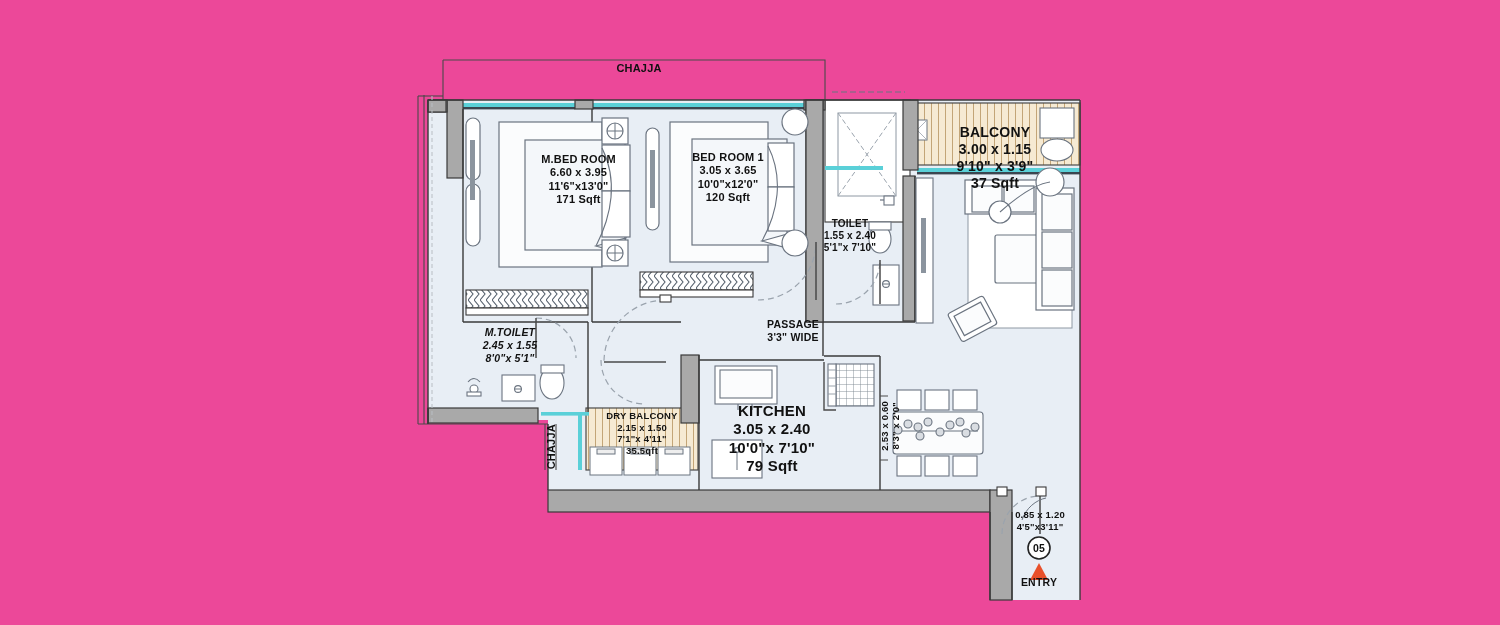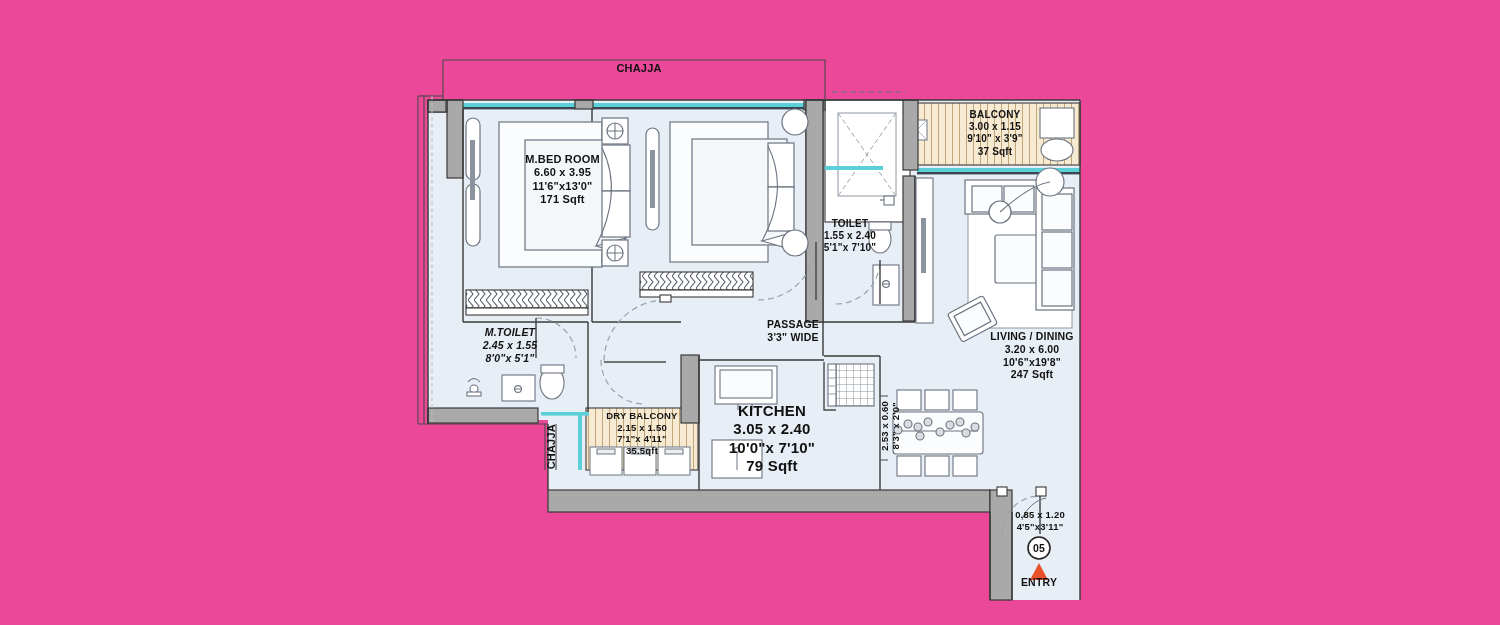--- a/index.html
+++ b/index.html
@@ -301,53 +301,53 @@
   </svg>
 
   <div class="lbl" style="left:589px;top:62px;width:100px;font-size:11px;">
     <div>CHAJJA</div>
   </div>
 
   <div class="lbl rot90" style="left:519px;top:440px;width:66px;font-size:11px;">
     <div>CHAJJA</div>
   </div>
 
-  <div class="lbl" style="left:500px;top:153px;width:125px;font-size:11px;">
+  <div class="lbl" style="left:500px;top:153px;width:125px;font-size:11px;padding-left:16px;">
     <div>M.BED ROOM</div>
     <div>6.60 x 3.95</div>
     <div>11'6"x13'0"</div>
     <div>171 Sqft</div>
   </div>
 
+  <div class="lbl" style="left:668px;top:151px;width:120px;font-size:11px;">
+    <div>BED ROOM 1</div>
+    <div>3.05 x 3.65</div>
+    <div>10'0"x12'0"</div>
+    <div>120 Sqft</div>
+  </div>
 
   <div class="lbl" style="left:808px;top:218px;width:84px;font-size:10px;">
     <div>TOILET</div>
     <div>1.55 x 2.40</div>
     <div>5'1"x 7'10"</div>
   </div>
 
   <div class="lbl" style="left:466px;top:326px;width:88px;font-size:10.5px;font-style:italic;">
     <div>M.TOILET</div>
     <div>2.45 x 1.55</div>
     <div>8'0"x 5'1"</div>
   </div>
 
-  <div class="lbl" style="left:945px;top:109px;width:100px;font-size:10px;">
+  <div class="lbl" style="left:945px;top:124px;width:100px;font-size:14px;">
     <div>BALCONY</div>
     <div>3.00 x 1.15</div>
     <div>9'10" x 3'9"</div>
     <div>37 Sqft</div>
   </div>
 
-  <div class="lbl" style="left:975px;top:330px;width:114px;font-size:10.5px;">
-    <div>LIVING / DINING</div>
-    <div>3.20 x 6.00</div>
-    <div>10'6"x19'8"</div>
-    <div>247 Sqft</div>
-  </div>
 
   <div class="lbl" style="left:723px;top:402px;width:98px;font-size:15px;">
     <div>KITCHEN</div>
     <div>3.05 x 2.40</div>
     <div>10'0"x 7'10"</div>
     <div>79 Sqft</div>
   </div>
 
   <div class="lbl" style="left:596px;top:410px;width:92px;font-size:9.5px;">
     <div>DRY BALCONY</div>

